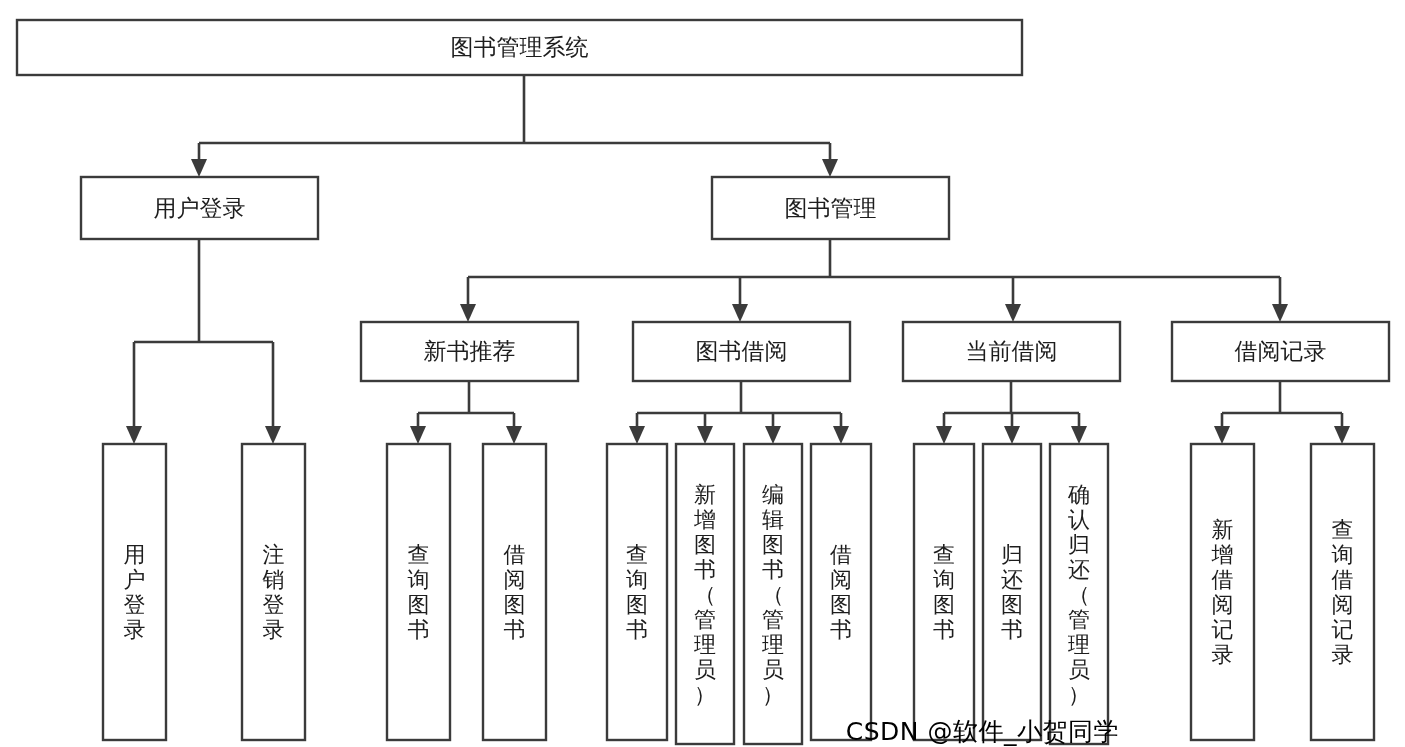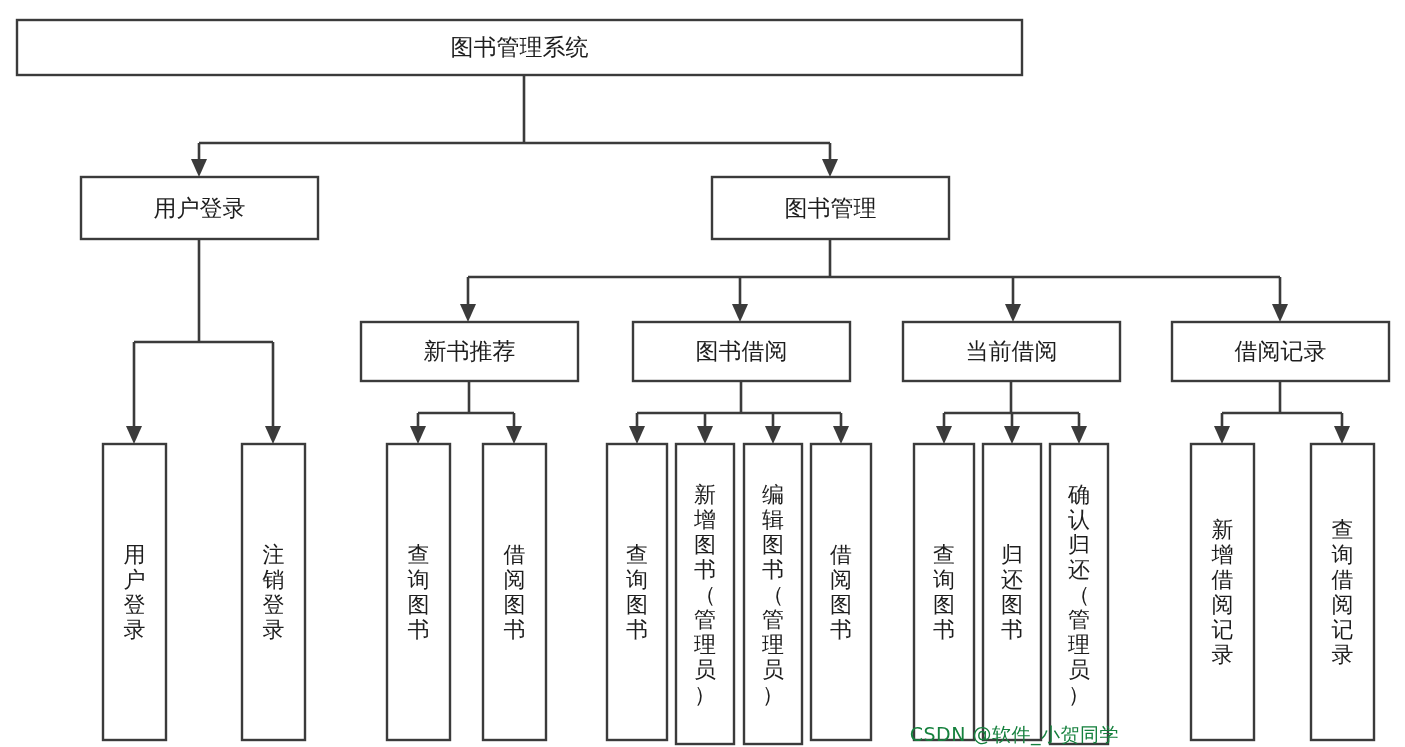--- a/index.html
+++ b/index.html
@@ -57,23 +57,23 @@
   .leaf-label {
     fill: #1d1d1d;
     font-family: "DejaVu Sans", "Liberation Sans", sans-serif;
     font-size: 22px;
     text-anchor: middle;
   }
   .watermark {
     position: absolute;
     right: 12px;
     bottom: 6px;
-    color: #15803d;
+    color: #000000;
     font-family: "DejaVu Sans", "Liberation Sans", sans-serif;
-    font-size: 19px;
+    font-size: 25px;
     white-space: nowrap;
     letter-spacing: 0.5px;
     user-select: none;
   }
 </style>
 </head>
 <body>
 
 <div id="diagram-root">
   <svg class="diagram" viewBox="0 0 1405 747">

